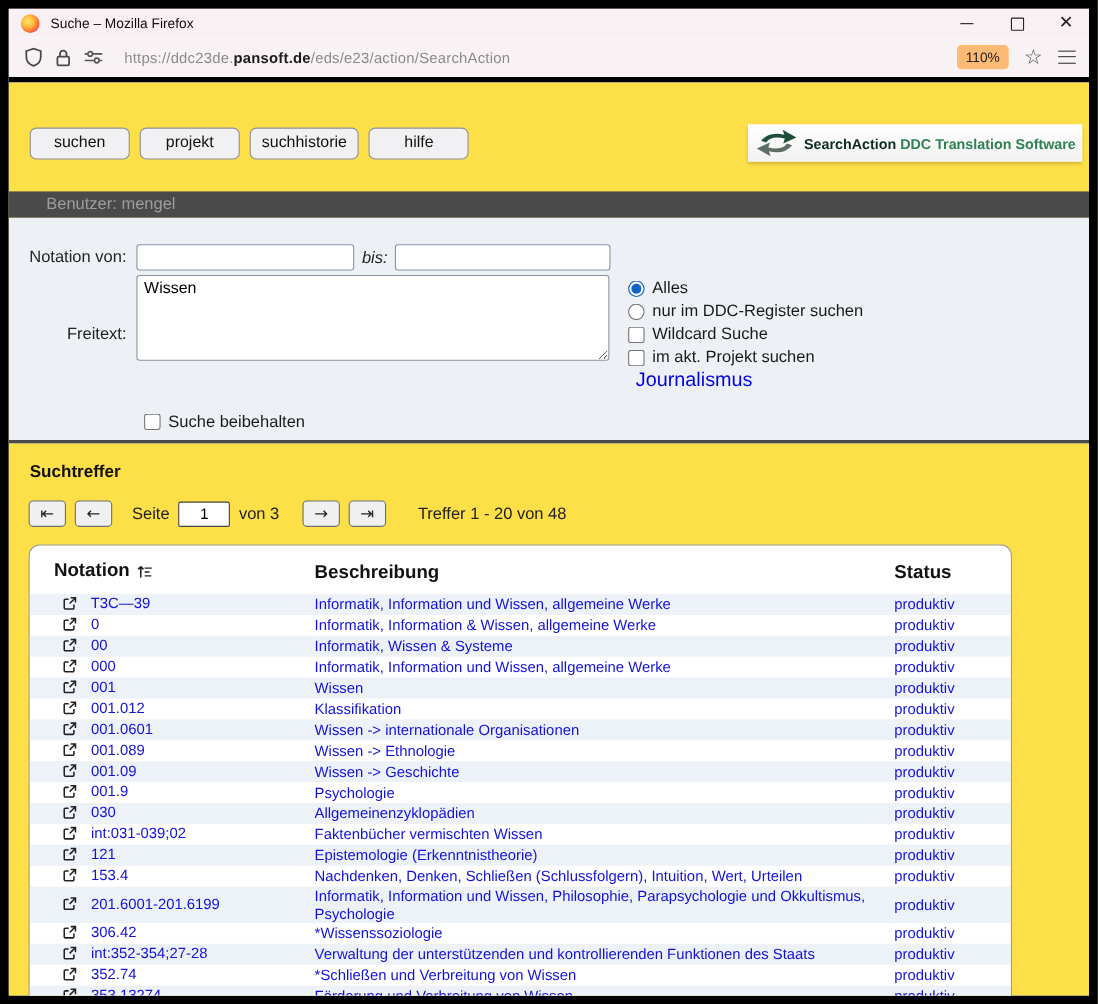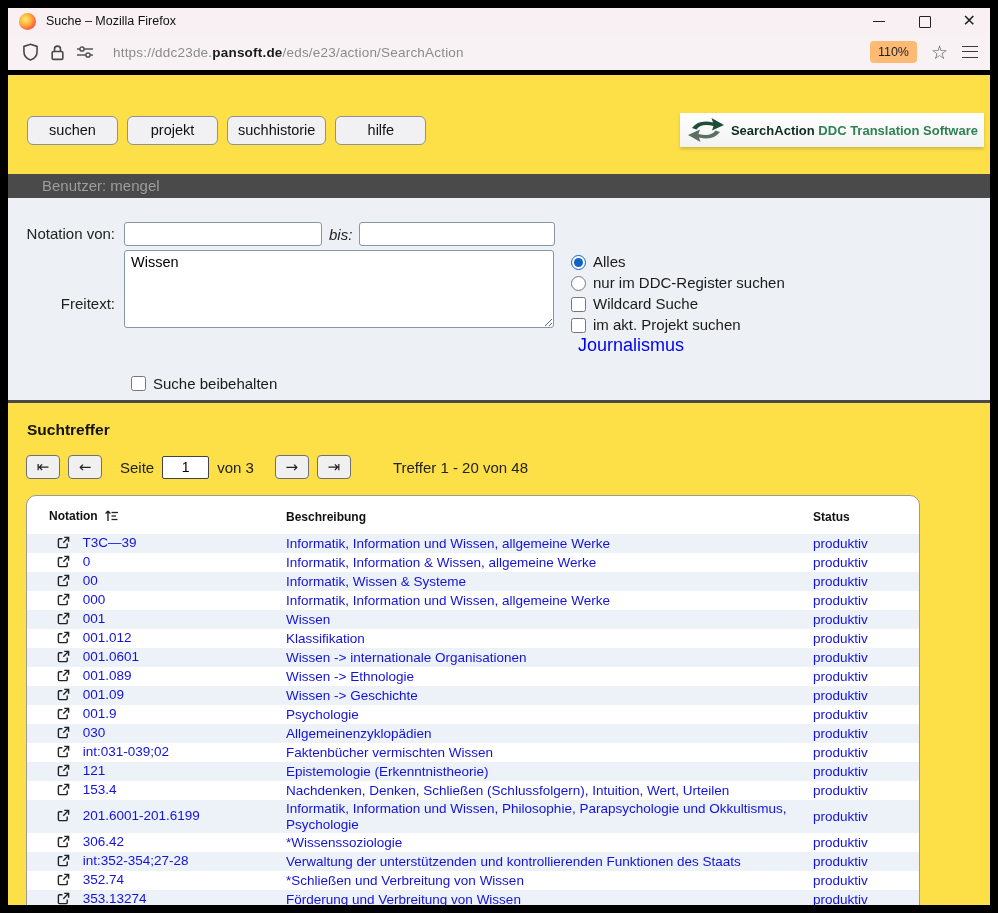--- a/index.html
+++ b/index.html
@@ -92,28 +92,28 @@
   
   .results { padding: 0 18px; }
   .results h2 { font-size: 15.5px; margin: 18px 0 0 1px; color: #111; }
   .pager { display: flex; align-items: center; margin-top: 16px; gap: 8px; font-size: 15px; color: #222; }
   .pager-btn {
     width: 34px; height: 24px; border: 1px solid #6f6f6f; background: #f0f0f0; border-radius: 4px;
     font-size: 15px; line-height: 20px; color: #222; cursor: pointer; font-family: "DejaVu Sans", sans-serif;
   }
   .seite-lbl { margin-left: 10px; }
   .page-input { width: 47px; height: 23px; border: 1px solid #444; border-radius: 2px; text-align: center; font-size: 14px; font-family:"Liberation Sans",sans-serif; }
-  .treffer { margin-left: 34px; }
+  .treffer { margin-left: 21px; }
   .tablebox {
     margin-top: 16px; width: 894px; border: 1px solid #9a9a9a; border-radius: 10px;
     background: #fff; overflow: hidden; padding: 6px 0 8px 0;
   }
   table { border-collapse: collapse; width: 100%; table-layout: fixed; }
   col.c1 { width: 259px; } col.c2 { width: 527px; } col.c3 { width: 108px; }
-  th { text-align: left; font-size: 12px; color: #111; padding: 7px 0 9px 0; }
+  th { text-align: left; font-size: 17px; color: #111; padding: 7px 0 9px 0; }
   th.h1 { padding-left: 22px; }
   tbody tr:nth-child(odd) { background: #edf1f8; }
   td { font-size: 13.5px; line-height: 16px; padding: 0.5px 0; vertical-align: middle; }
   td.notation { padding-left: 30px; white-space: nowrap; }
   td.desc { padding-right: 6px; }
   a.cell-link { color: #1212dd; text-decoration: none; }
   .extlink { display: inline-block; vertical-align: -2px; margin-right: 9px; }
   .sorticon { display: inline-block; vertical-align: -2px; margin-left: 6px; }
 </style>
 </head>

